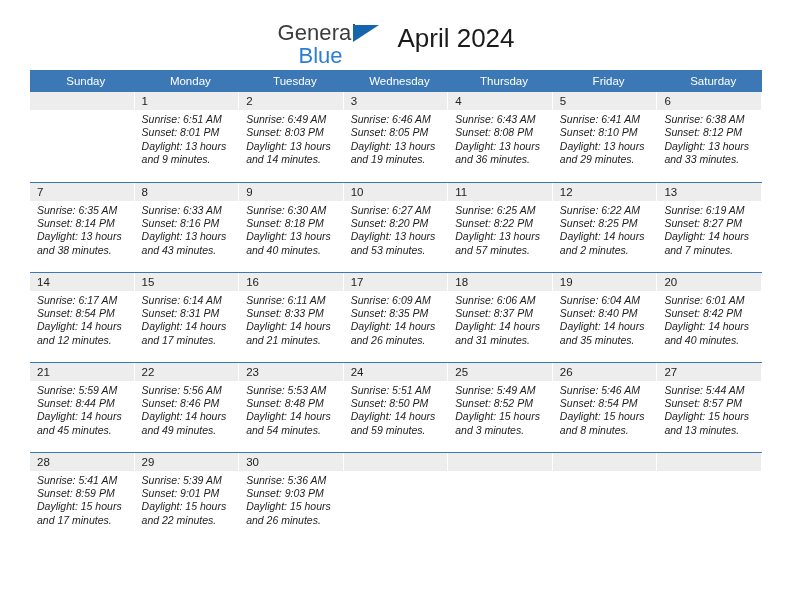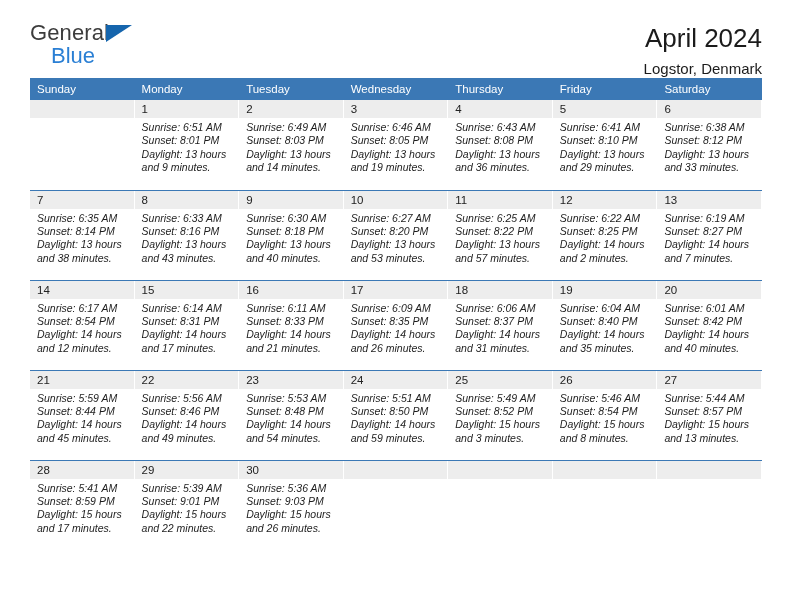--- a/index.html
+++ b/index.html
@@ -19,22 +19,22 @@
     width: 792px;
     height: 612px;
     box-sizing: border-box;
     padding: 0 30px;
   }
 
   
   .masthead {
     display: flex;
     align-items: flex-start;
-    justify-content: space-between;
-    height: 78px;
+    justify-content: center;
+    height: 70px;
     padding-top: 22px;
     box-sizing: border-box;
   }
   .logo {
     position: relative;
     width: 120px;
     height: 50px;
     line-height: 1;
   }
   .logo-general {
@@ -78,21 +78,21 @@
   .calendar {
     width: 732px;
     border-collapse: collapse;
     table-layout: fixed;
   }
   .calendar th {
     background: #3b78b5;
     color: #ffffff;
     font-size: 11.5px;
     font-weight: normal;
-    text-align: left;
+    text-align: center;
     padding: 5px 0 5px 7px;
     border: none;
   }
   .weekrow > td {
     padding: 0;
     vertical-align: top;
     border-top: 1.5px solid #3b78b5;
   }
   .weekrow.first > td {
     border-top: none;
@@ -130,21 +130,20 @@
 <div class="page">
 
   <div class="masthead">
     <div class="logo">
       <span class="logo-general">General</span>
       <span class="logo-triangle"></span>
       <span class="logo-blue">Blue</span>
     </div>
     <div class="title-block">
       <div class="cal-title">April 2024</div>
-      <div class="cal-subtitle">Logstor, Denmark</div>
     </div>
   </div>
 
   <table class="calendar">
     <thead>
       <tr>
         <th>Sunday</th>
         <th>Monday</th>
         <th>Tuesday</th>
         <th>Wednesday</th>

